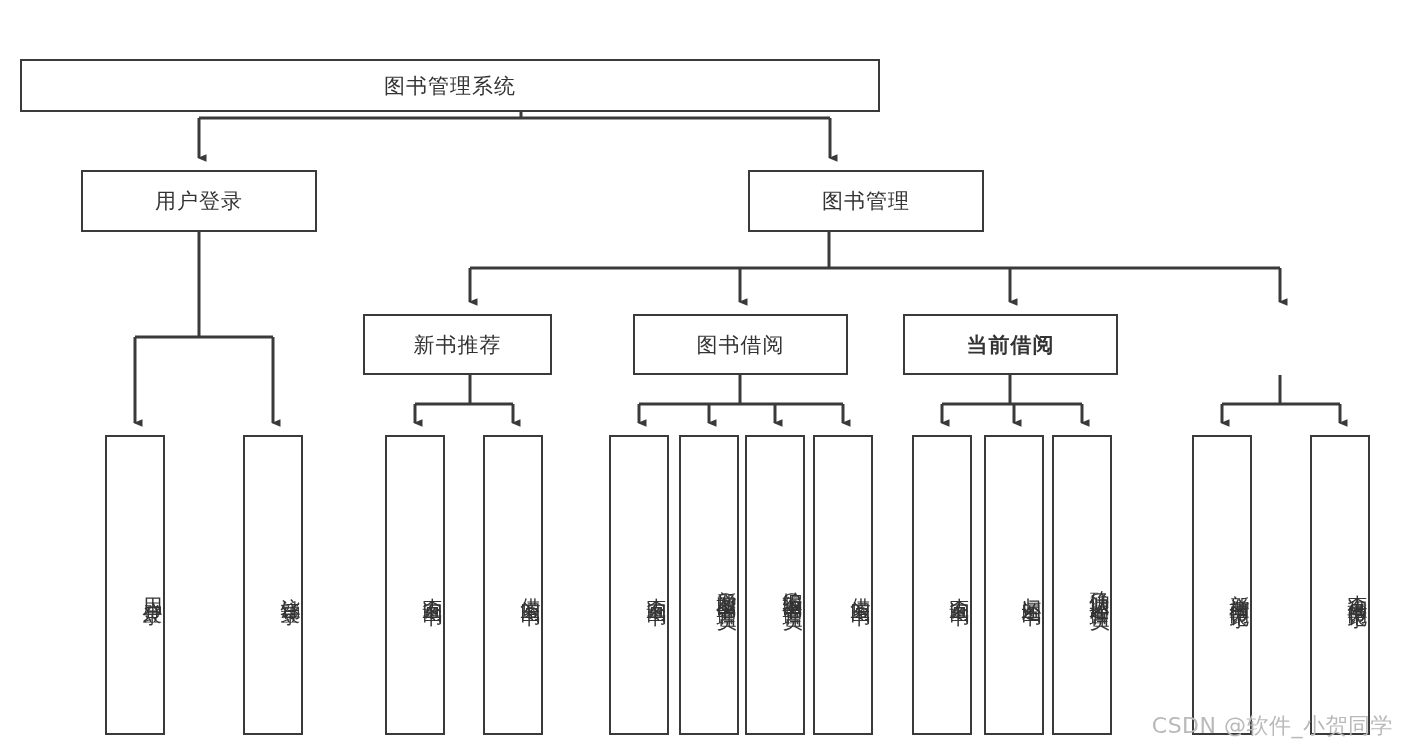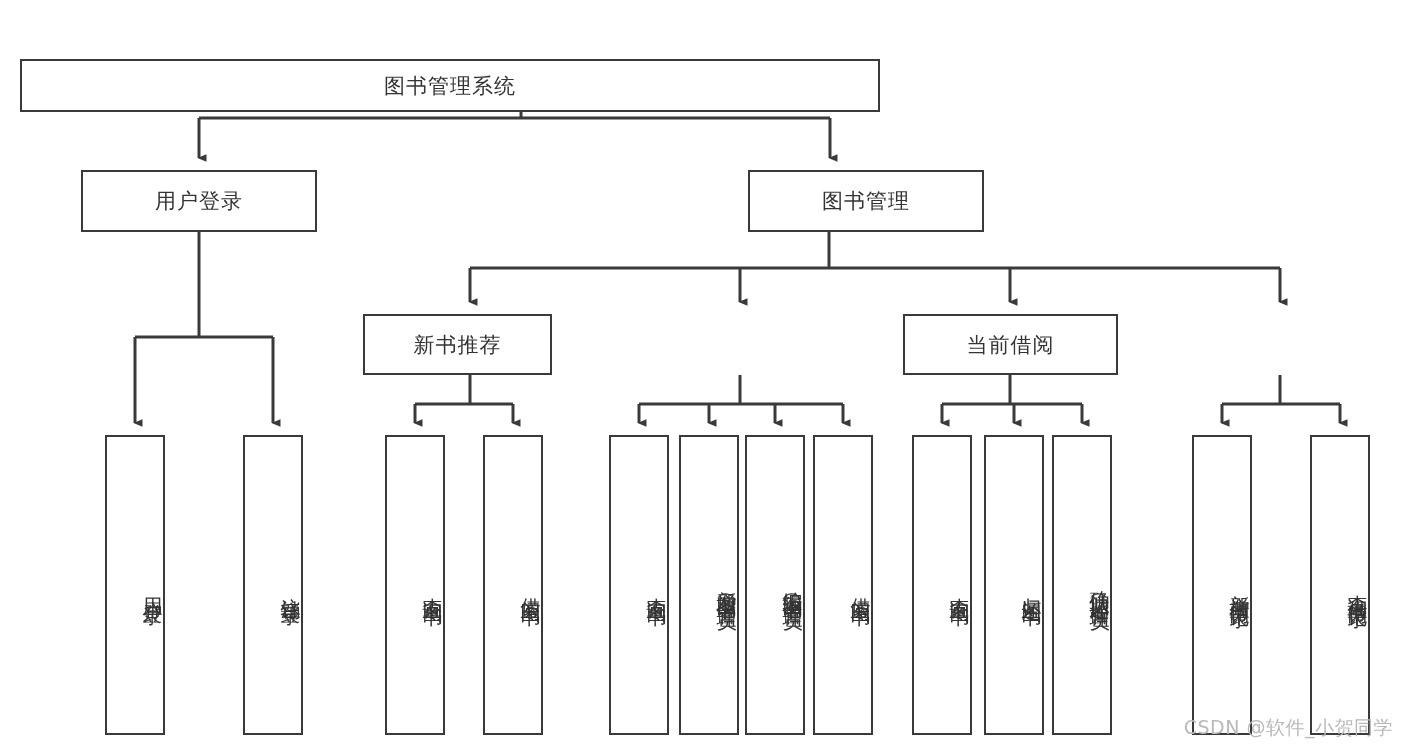--- a/index.html
+++ b/index.html
@@ -56,21 +56,21 @@
     align-items: flex-start;
   }
   .node .label {
     display: block;
     white-space: nowrap;
   }
   #watermark {
     position: absolute;
     right: 12px;
     bottom: 6px;
-    font-size: 19px;
+    font-size: 22px;
     color: #b9b9b9;
     white-space: nowrap;
     letter-spacing: 0.5px;
   }
 </style>
 </head>
 <body>
 
 <div id="diagram-root">
 
@@ -131,21 +131,24 @@
   <div class="node horiz" id="n-l2-0" style="left: 81px; top: 170px; width: 236px; height: 62px;">
     <span class="label">用户登录</span>
   </div>
   <div class="node horiz" id="n-l2-1" style="left: 748px; top: 170px; width: 236px; height: 62px;">
     <span class="label">图书管理</span>
   </div>
 
   <div class="node horiz" id="n-l3-0" style="left: 363px; top: 314px; width: 189px; height: 61px;">
     <span class="label">新书推荐</span>
   </div>
-  <div class="node horiz" id="n-l3-2" style="left: 903px; top: 314px; width: 215px; height: 61px;">
+  <div class="node horiz" id="n-l3-1" style="left: 633px; top: 314px; width: 215px; height: 61px;">
+    <span class="label">图书借阅</span>
+  </div>
+  <div class="node horiz" id="n-l3-2" style="left: 903px; top: 314px; width: 215px; height: 61px; font-weight: bold;">
     <span class="label">当前借阅</span>
   </div>
 
   <div class="node vert" id="n-lf-0" style="left: 105px; top: 435px; width: 60px; height: 300px;">
     <span class="label">用户登录</span>
   </div>
   <div class="node vert" id="n-lf-1" style="left: 243px; top: 435px; width: 60px; height: 300px;">
     <span class="label">注销登录</span>
   </div>
   <div class="node vert" id="n-lf-2" style="left: 385px; top: 435px; width: 60px; height: 300px;">

